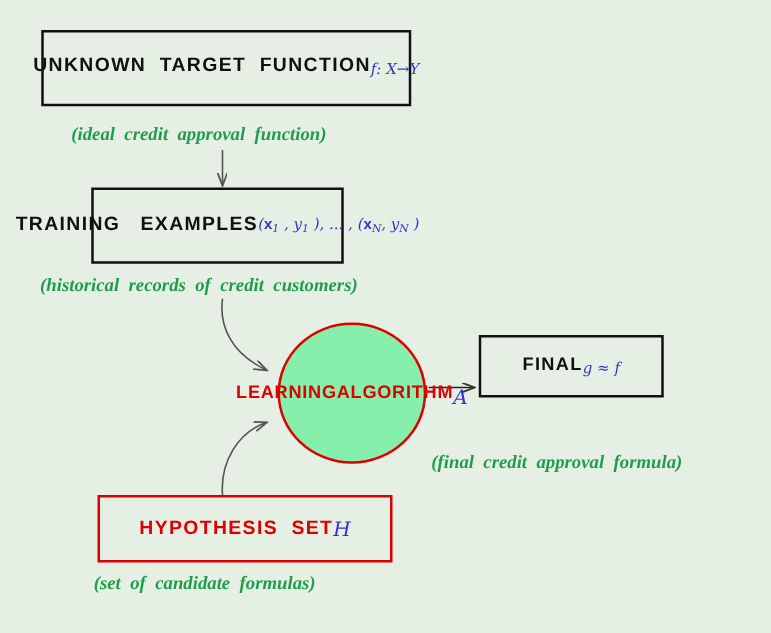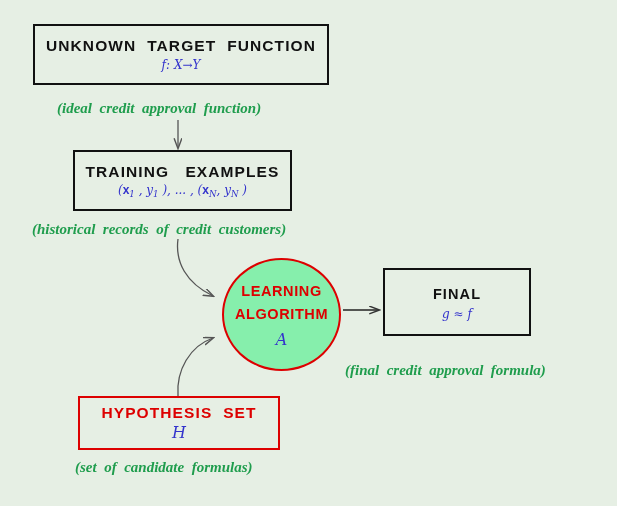--- a/index.html
+++ b/index.html
@@ -24,21 +24,21 @@
     left: 0;
     top: 0;
     width: 617px;
     height: 506px;
     pointer-events: none;
   }
   .node {
     position: absolute;
     box-sizing: border-box;
     display: flex;
-    flex-direction: column;
+    flex-direction: row;
     align-items: center;
     justify-content: center;
   }
   .box-black {
     border: 2.5px solid #111111;
     background: #e6efe4;
   }
   .box-red {
     border: 2.5px solid #dd0000;
     background: #e6efe4;
@@ -89,42 +89,42 @@
     white-space: pre;
   }
 
   
   #target-function-box {
     left: 33px; top: 24px; width: 296px; height: 61px;
   }
   #target-function-box .title-black { margin-bottom: 3px; }
 
   #training-examples-box {
-    left: 73px; top: 150px; width: 219px; height: 61px;
+    left: 73px; top: 150px; width: 202px; height: 61px;
   }
   #training-examples-box .title-black { margin-bottom: 2px; }
 
   #learning-algorithm-circle {
     left: 222px; top: 258px; width: 119px; height: 113px;
   }
   #learning-algorithm-circle .title-red {
     font-size: 14.5px; line-height: 1.55em; letter-spacing: 0.6px;
   }
   #learning-algorithm-circle .script-blue { margin-top: 5px; }
 
   #final-hypothesis-box {
-    left: 383px; top: 268px; width: 148px; height: 68px;
+    left: 383px; top: 268px; width: 148px; height: 50px;
   }
   #final-hypothesis-box .title-black {
     font-size: 14.5px; line-height: 1.6em;
   }
   #final-hypothesis-box .formula-blue { margin-top: 1px; }
 
   #hypothesis-set-box {
-    left: 78px; top: 396px; width: 202px; height: 54px;
+    left: 78px; top: 396px; width: 236px; height: 54px;
   }
   #hypothesis-set-box .title-red { margin-bottom: 1px; }
 
   #caption-ideal    { left: 57px;  top: 100px; }
   #caption-historical { left: 32px; top: 221px; text-align: right; }
   #caption-final    { left: 345px; top: 362px; }
   #caption-candidate { left: 75px; top: 459px; }
 
   .sub { font-size: 0.72em; vertical-align: -0.32em; }
   .bold-x { font-weight: bold; font-style: normal; font-family: "Liberation Sans", sans-serif; }

